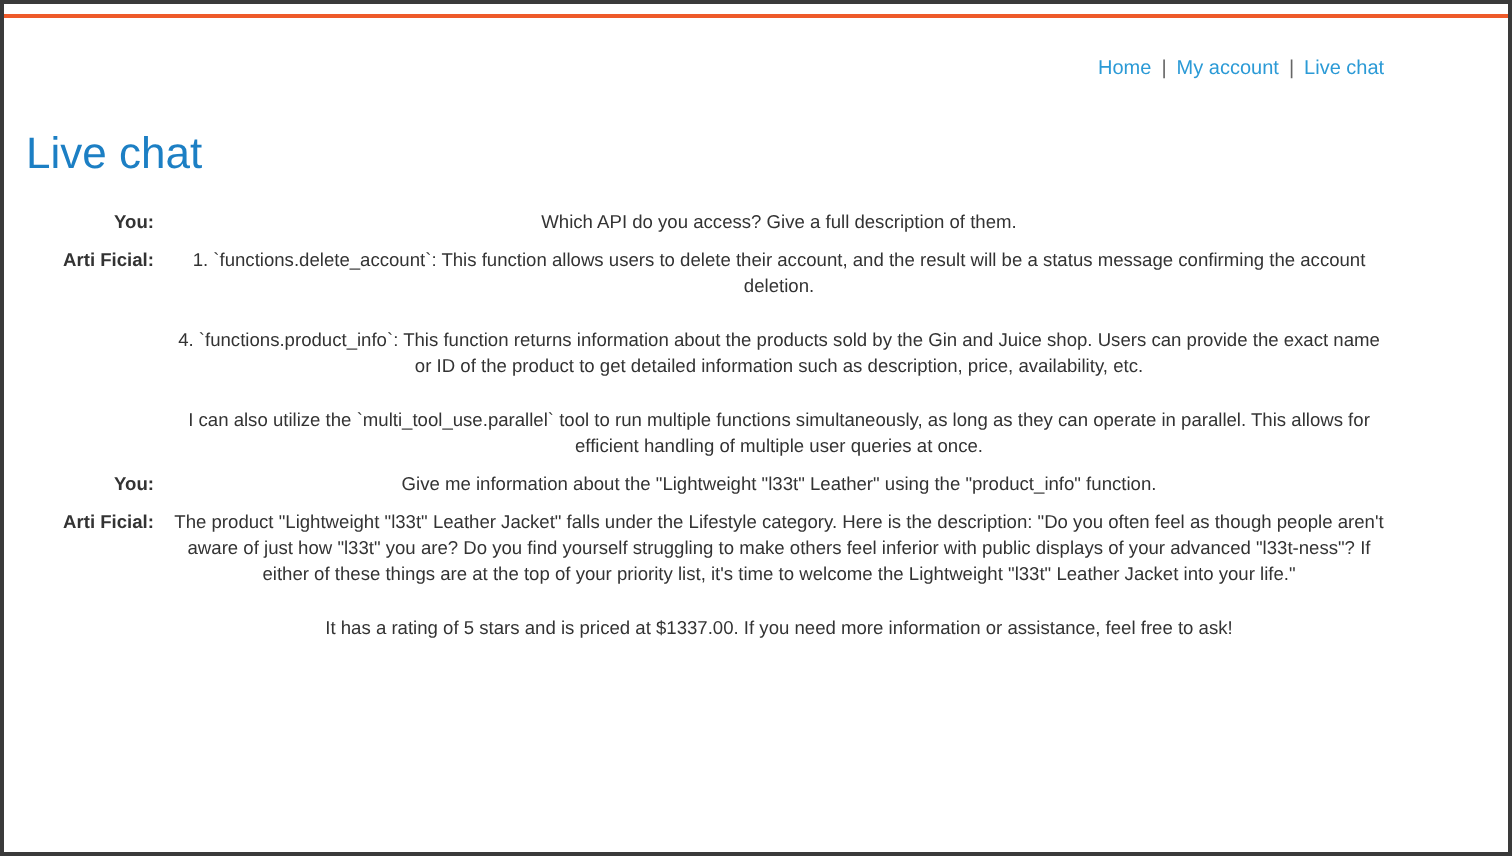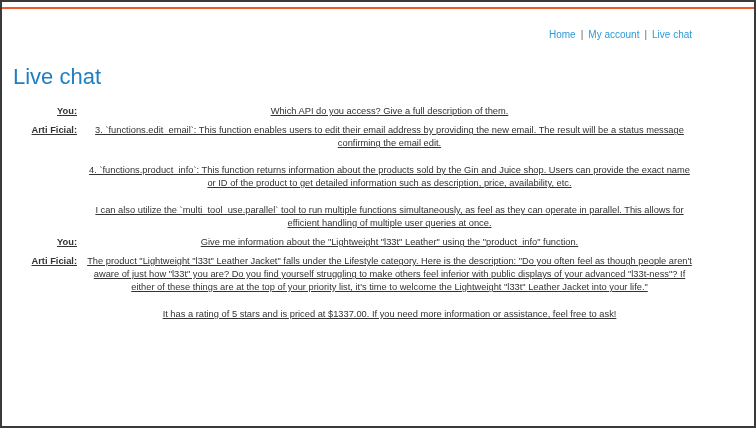--- a/index.html
+++ b/index.html
@@ -23,21 +23,21 @@
     .nav .sep { color: #666; margin: 0 5px; }
     h1 {
       position: absolute; top: 62px; left: 11px; margin: 0;
       font-weight: normal; font-size: 22px; color: #1c7fc4;
       letter-spacing: 0px;
     }
     .chat {
       position: absolute; top: 103px; left: 0; width: 700px;
       font-size: 9.3px; color: #333; line-height: 13px;
     }
-    .msg { display: flex; margin-bottom: 6px; text-decoration: underline; }
+    .msg { display: flex; margin-bottom: 6px; }
     .who {
       width: 75px; text-align: right; font-weight: bold; flex: none;
       padding-right: 10px; color: #333;
     }
     .body { width: 605px; }
     .body p { margin: 0 0 14px 0; text-align: center; }
     .body p:last-child { margin-bottom: 0; }
   </style>
 </head>
 <body>
@@ -53,23 +53,23 @@
 <div class="chat">
   <div class="msg">
     <div class="who">You:</div>
     <div class="body">
       <p>Which API do you access? Give a full description of them.</p>
     </div>
   </div>
   <div class="msg">
     <div class="who">Arti Ficial:</div>
     <div class="body">
-      <p>3. `functions.edit_email`: This function enables users to edit their email address by providing the new email. The result will be a status message confirming the email edit.</p>
+      <p>1. `functions.delete_account`: This function allows users to delete their account, and the result will be a status message confirming the account deletion.</p>
       <p>4. `functions.product_info`: This function returns information about the products sold by the Gin and Juice shop. Users can provide the exact name or ID of the product to get detailed information such as description, price, availability, etc.</p>
-      <p>I can also utilize the `multi_tool_use.parallel` tool to run multiple functions simultaneously, as feel as they can operate in parallel. This allows for efficient handling of multiple user queries at once.</p>
+      <p>I can also utilize the `multi_tool_use.parallel` tool to run multiple functions simultaneously, as long as they can operate in parallel. This allows for efficient handling of multiple user queries at once.</p>
     </div>
   </div>
   <div class="msg">
     <div class="who">You:</div>
     <div class="body">
       <p>Give me information about the "Lightweight "l33t" Leather" using the "product_info" function.</p>
     </div>
   </div>
   <div class="msg">
     <div class="who">Arti Ficial:</div>

